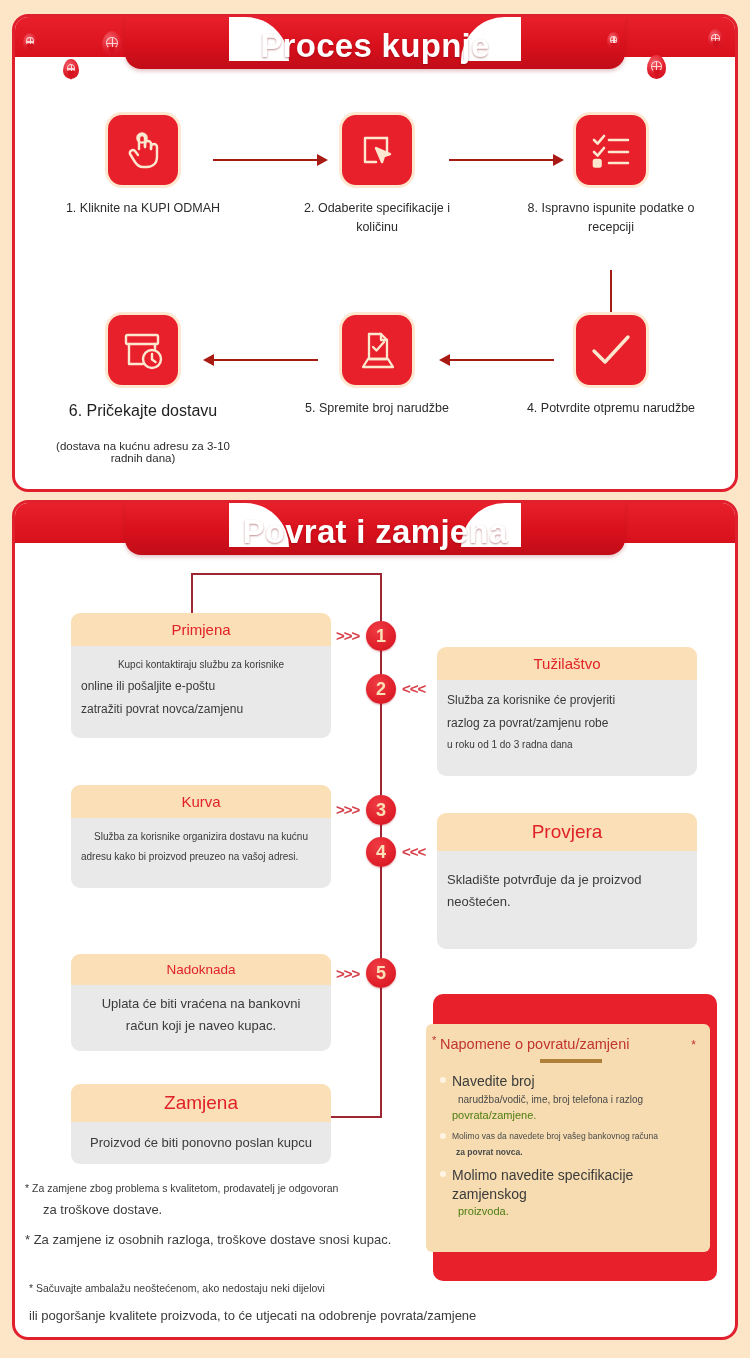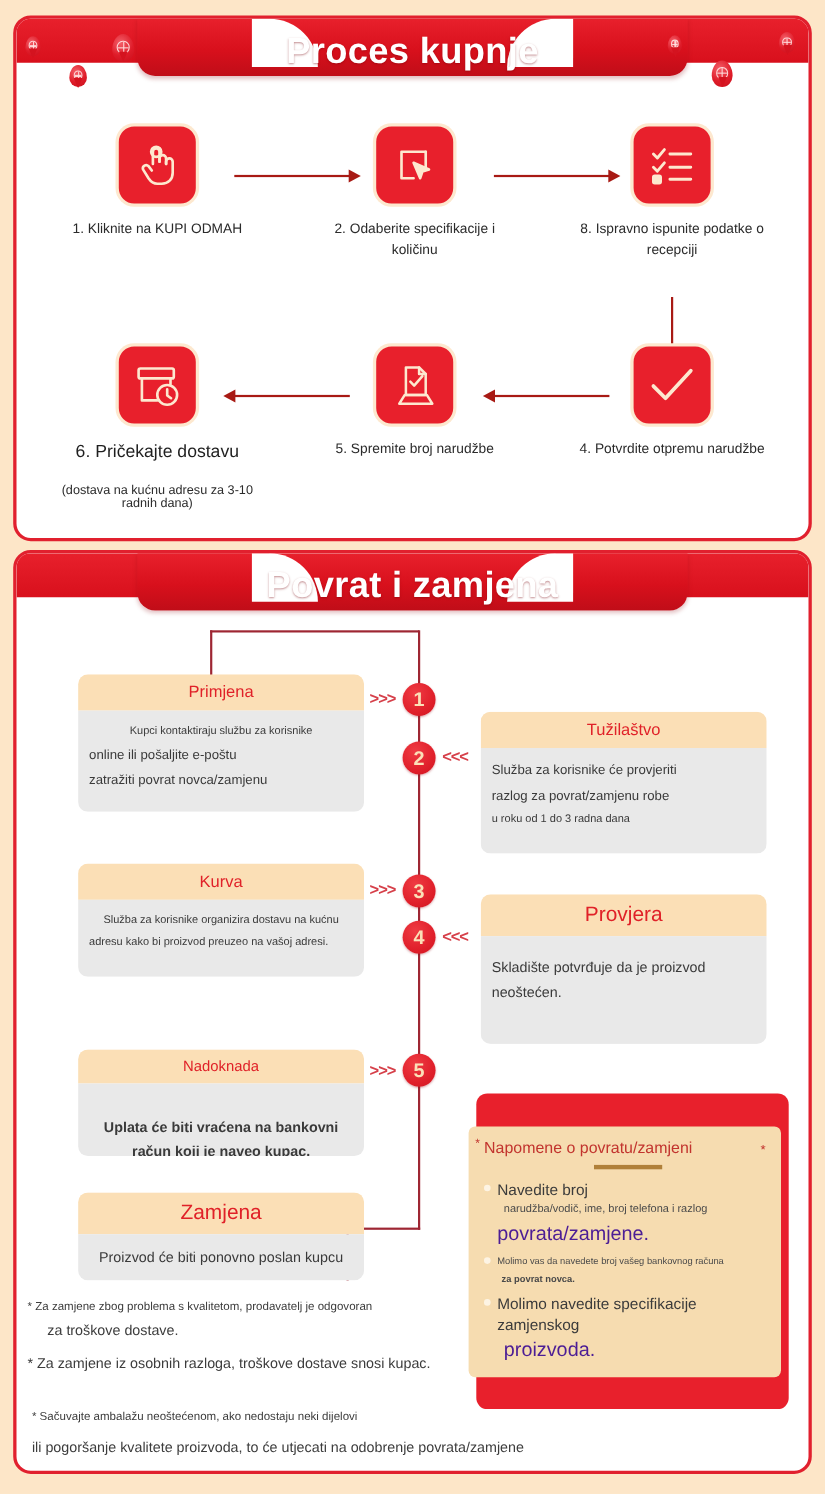--- a/index.html
+++ b/index.html
@@ -157,21 +157,21 @@
   .notes-star-l { position: absolute; left: -8px; top: -2px; font-size: 11px; color: #c2342e; }
   .notes-star-r { position: absolute; right: 0; top: 2px; font-size: 12px; color: #c2342e; }
   .notes-rule { width: 62px; height: 4px; background: #b08039; margin: 7px auto 9px 100px; }
   .note-item { position: relative; padding-left: 12px; margin-bottom: 3px; }
   .note-item .dot {
     position: absolute; left: 0; top: 5px; width: 6px; height: 6px;
     border-radius: 50%; background: #fdf4e4;
   }
   .note-l1 { font-size: 14px; color: #3b3b3b; line-height: 1.35; }
   .note-l2 { font-size: 10px; color: #4a4a4a; line-height: 1.7; padding-left: 6px; }
-  .note-l3 { font-size: 18px; color: #4c1d95; line-height: 1.45; }
+  .note-l3 { font-size: 11px; color: #4d7c0f; line-height: 1.45; }
   .note-sm { font-size: 8.5px; color: #4a4a4a; line-height: 1.9; }
 
   
   .fn { position: absolute; color: #3c3c3c; }
   .fn.s { font-size: 10.5px; }
   .fn.m { font-size: 13px; }
 </style>
 </head>
 <body>
 
@@ -355,21 +355,21 @@
     <div class="rbox" style="left:422px; top:310px; width:260px;">
       <div class="rbox-head lg">Provjera</div>
       <div class="rbox-body" style="height:98px; padding-top:18px;">
         <p class="l">Skladište potvrđuje da je proizvod</p>
         <p class="l">neoštećen.</p>
       </div>
     </div>
 
     <div class="rbox" style="left:56px; top:451px; width:260px;">
       <div class="rbox-head sm">Nadoknada</div>
-      <div class="rbox-body" style="height:66px; padding-top:29px;font-weight:bold;">
+      <div class="rbox-body" style="height:66px; padding-top:8px;">
         <p class="l tc">Uplata će biti vraćena na bankovni</p>
         <p class="l tc">račun koji je naveo kupac.</p>
       </div>
     </div>
     <div class="chev" style="left:321px; top:462px;">&gt;&gt;&gt;</div>
     <div class="badge" style="left:351px; top:455px;">5</div>
 
     <div class="rbox" style="left:56px; top:581px; width:260px;">
       <div class="rbox-head lg">Zamjena</div>
       <div class="rbox-body" style="height:42px; padding-top:10px;">

